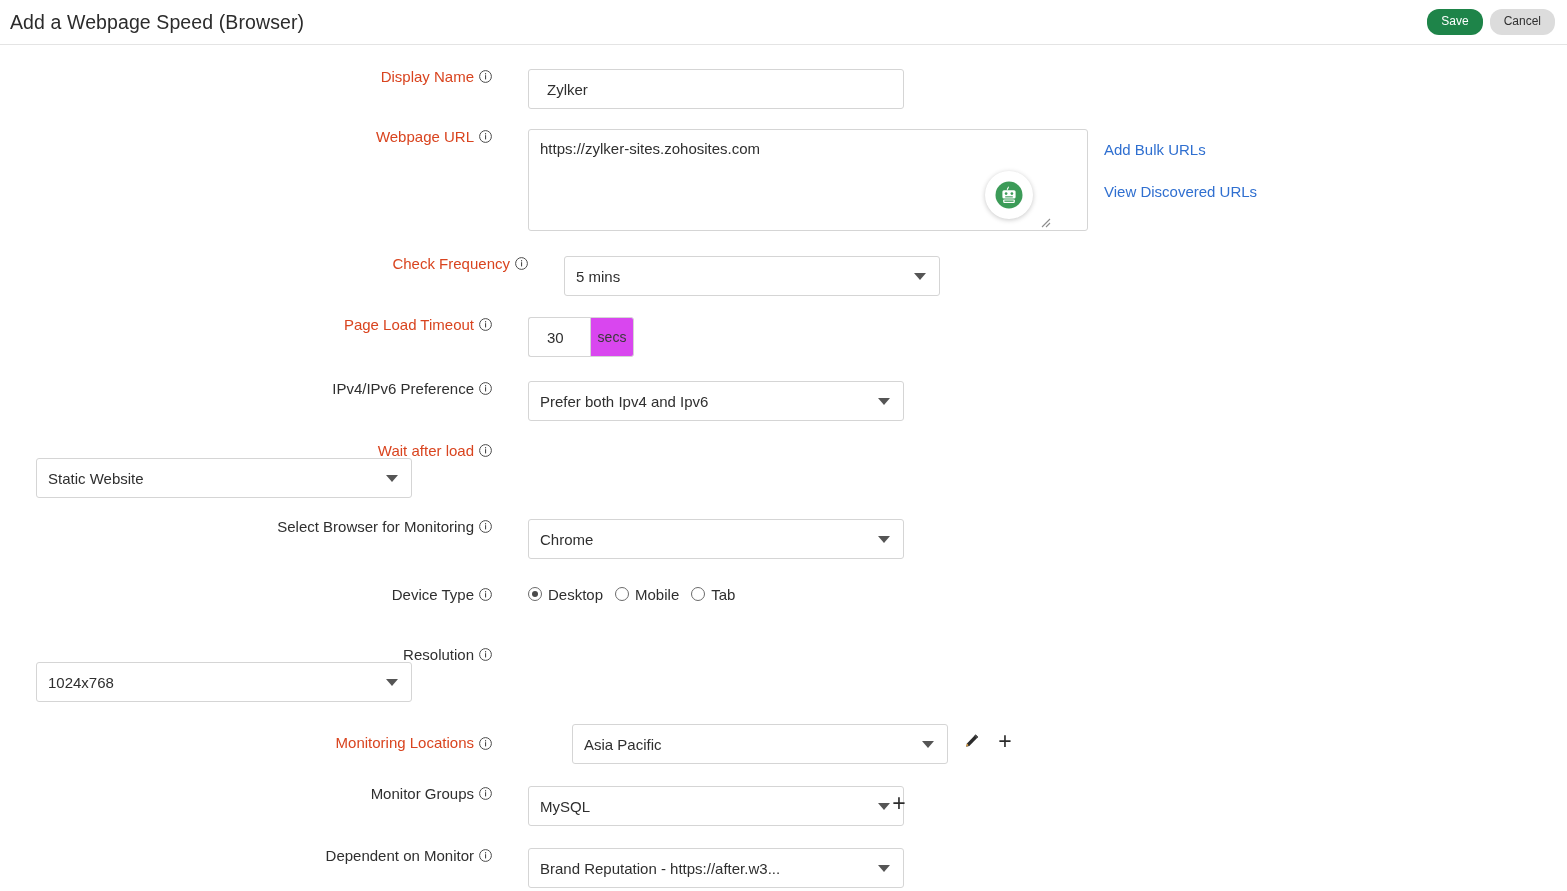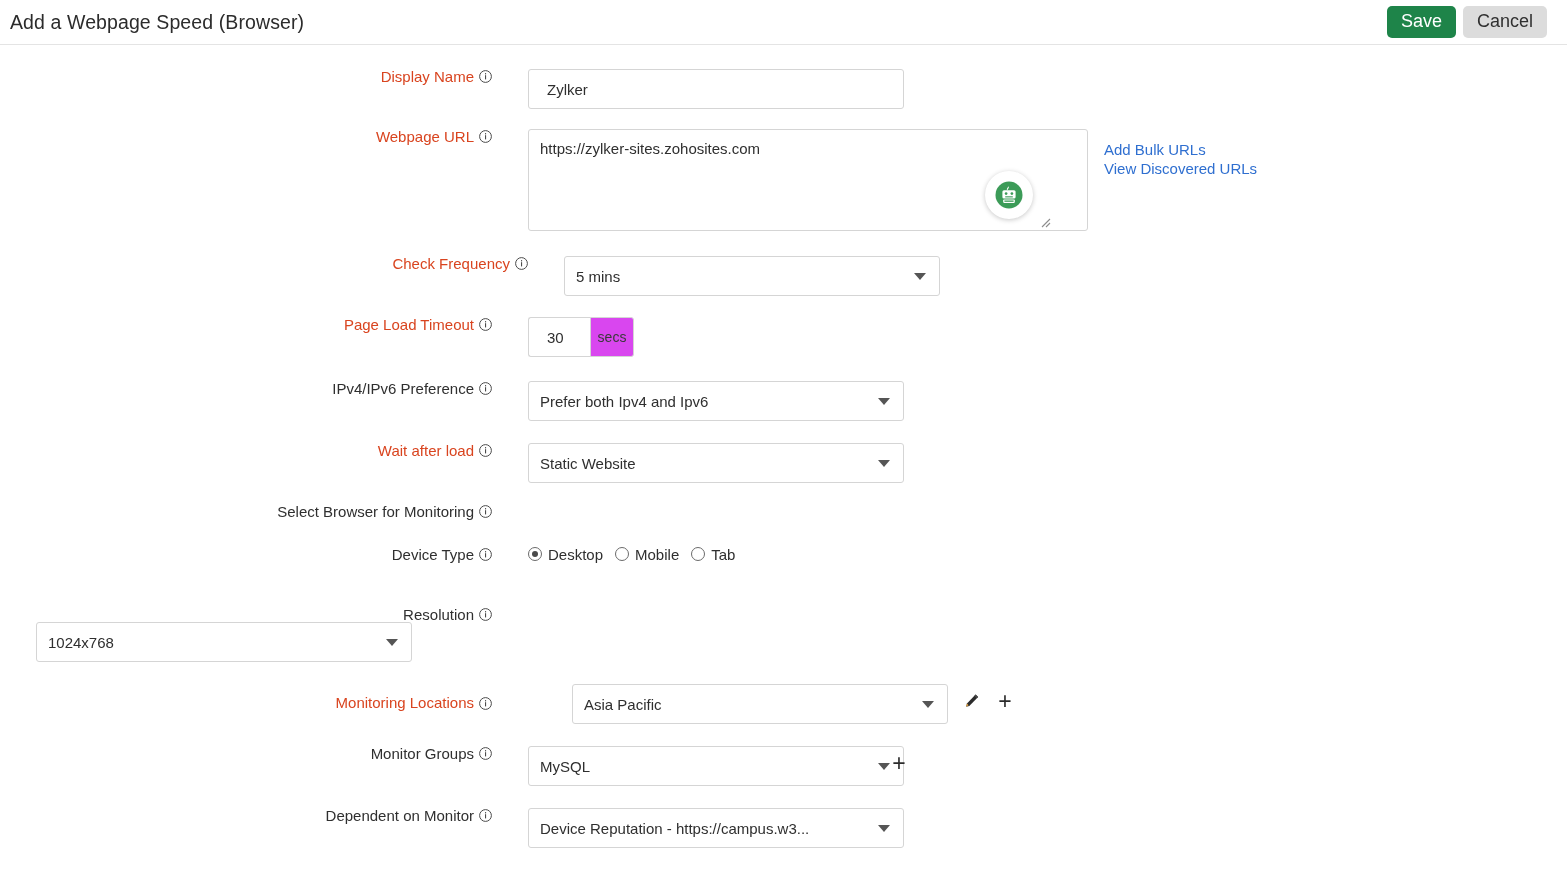--- a/index.html
+++ b/index.html
@@ -13,40 +13,40 @@
     overflow: hidden;
   }
 
   
   .topbar {
     position: relative;
     height: 45px;
     border-bottom: 1px solid #e4e4e4;
     display: flex;
     align-items: center;
-    padding: 0 12px 0 10px;
+    padding: 0 4px 0 10px;
   }
   .page-title {
     font-size: 19.5px;
     color: #2c2c2c;
     letter-spacing: .1px;
     white-space: nowrap;
   }
   .topbar-actions {
     margin-left: auto;
     display: flex;
     align-items: center;
     gap: 7px;
     padding-right: 8px;
   }
   .btn {
     font-family: "Liberation Sans", sans-serif;
-    font-size: 18px;
+    font-size: 12px;
     border: none;
-    border-radius: 5px;
+    border-radius: 12px;
     padding: 6px 14px 7px;
     cursor: pointer;
     line-height: 1.1;
   }
   .btn-save { background: #1e8449; color: #ffffff; }
   .btn-cancel { background: #dcdcdc; color: #303030; }
 
   
   .form {
     padding-top: 24px;
@@ -185,21 +185,21 @@
     background: #4a4a4a;
   }
 
   
   .side-links {
     position: absolute;
     left: 612px;
     top: 12px;
     display: flex;
     flex-direction: column;
-    gap: 2px;
+    gap: 25px;
   }
   .link {
     color: #2f6fd0;
     font-size: 15px;
     text-decoration: none;
     cursor: pointer;
     white-space: nowrap;
   }
 
   
@@ -394,21 +394,21 @@
       </span>
     </div>
     <div class="field-cell">
       <div class="sel-wrap">
         <div class="sel">Prefer both Ipv4 and Ipv6</div>
         <span class="caret"></span>
       </div>
     </div>
   </div>
 
-  <div class="row" style="margin-bottom:21px;">
+  <div class="row" style="margin-bottom:21px;flex-direction:column;">
     <div class="label-cell required">
       <span class="label-text">Wait after load</span>
       <span class="info-icon">
         <svg width="13" height="13" viewBox="0 0 13 13">
             <circle cx="6.5" cy="6.5" r="5.9" fill="none" stroke="#4a4a4a" stroke-width="1"></circle>
             <rect x="6" y="5.2" width="1.1" height="4.2" fill="#4a4a4a"></rect>
             <rect x="6" y="3.1" width="1.1" height="1.3" fill="#4a4a4a"></rect>
           </svg>
       </span>
     </div>
@@ -423,20 +423,26 @@
   <div class="row" style="margin-bottom:24px;">
     <div class="label-cell">
       <span class="label-text">Select Browser for Monitoring</span>
       <span class="info-icon">
         <svg width="13" height="13" viewBox="0 0 13 13">
             <circle cx="6.5" cy="6.5" r="5.9" fill="none" stroke="#4a4a4a" stroke-width="1"></circle>
             <rect x="6" y="5.2" width="1.1" height="4.2" fill="#4a4a4a"></rect>
             <rect x="6" y="3.1" width="1.1" height="1.3" fill="#4a4a4a"></rect>
           </svg>
       </span>
+    </div>
+    <div class="field-cell">
+      <div class="sel-wrap">
+        <div class="sel">Chrome</div>
+        <span class="caret"></span>
+      </div>
     </div>
   </div>
 
   <div class="row" style="margin-bottom:42px; align-items:center;">
     <div class="label-cell">
       <span class="label-text">Device Type</span>
       <span class="info-icon">
         <svg width="13" height="13" viewBox="0 0 13 13">
             <circle cx="6.5" cy="6.5" r="5.9" fill="none" stroke="#4a4a4a" stroke-width="1"></circle>
             <rect x="6" y="5.2" width="1.1" height="4.2" fill="#4a4a4a"></rect>
@@ -544,19 +550,19 @@
       <span class="info-icon">
         <svg width="13" height="13" viewBox="0 0 13 13">
             <circle cx="6.5" cy="6.5" r="5.9" fill="none" stroke="#4a4a4a" stroke-width="1"></circle>
             <rect x="6" y="5.2" width="1.1" height="4.2" fill="#4a4a4a"></rect>
             <rect x="6" y="3.1" width="1.1" height="1.3" fill="#4a4a4a"></rect>
           </svg>
       </span>
     </div>
     <div class="field-cell">
       <div class="sel-wrap">
-        <div class="sel">Device Reputation - https://campus.w3...</div>
+        <div class="sel">Brand Reputation - https://after.w3...</div>
         <span class="caret"></span>
       </div>
     </div>
   </div>
 
 </div>
 
 </body></html>

